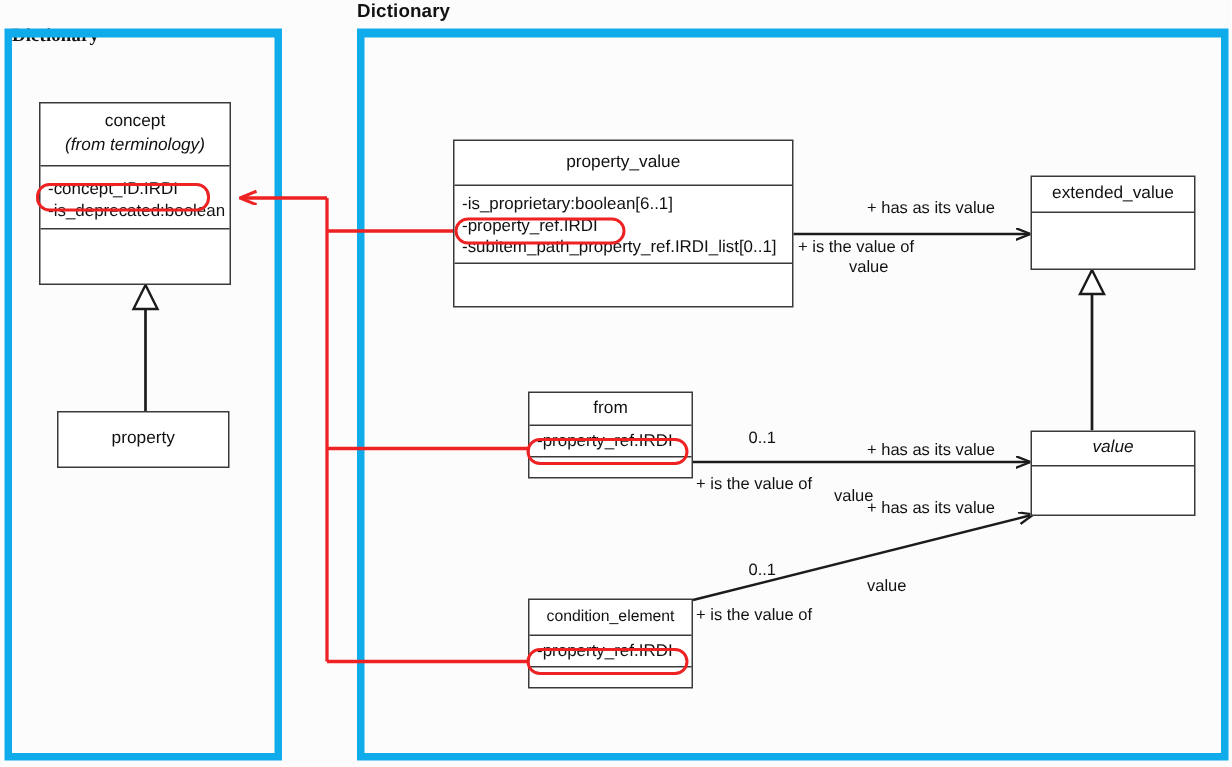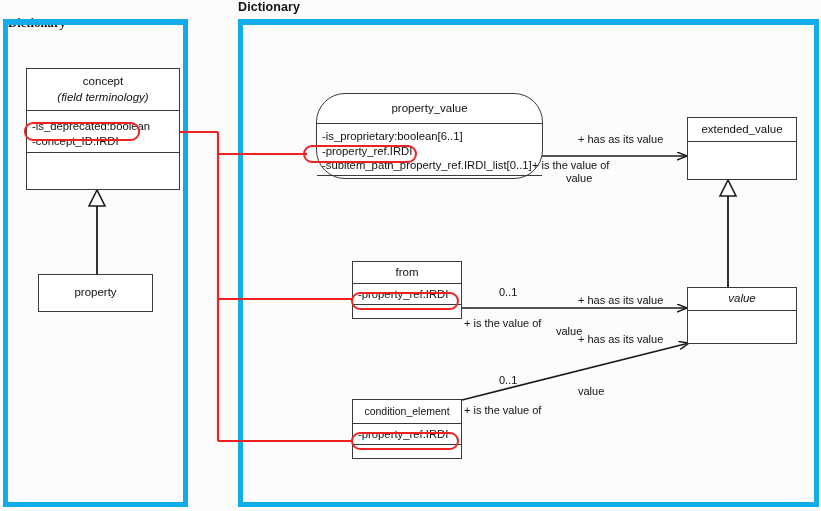--- a/index.html
+++ b/index.html
@@ -153,40 +153,40 @@
       <path d="M218,132 L161,132" marker-end="url(#redarrow)"></path>
 
       <line x1="218" y1="154" x2="307" y2="154"></line>
 
       <line x1="218" y1="299" x2="352" y2="299"></line>
 
       <line x1="218" y1="441" x2="352" y2="441"></line>
     </g>
   </svg>
 
-  <div class="umlbox" style="left:26px; top:68px; width:154px; height:122px;">
+  <div class="umlbox" style="left:26px; top:68px; width:128px; height:122px;">
     <div class="umlrow" style="height:42px;">
       <div class="cname">concept</div>
-      <div class="stereo">(field terminology)</div>
+      <div class="stereo">(from terminology)</div>
     </div>
     <div class="umlrow" style="height:42px; padding-top:4px;">
+      <div class="attr">-concept_ID.IRDI</div>
       <div class="attr">-is_deprecated:boolean</div>
-      <div class="attr">-concept_ID.IRDI</div>
     </div>
     <div class="umlrow" style="height:36px;"></div>
   </div>
   <div class="hlbox" style="left:24px; top:122px; width:116px; height:19px;"></div>
 
   <div class="umlbox" style="left:38px; top:274px; width:115px; height:38px;">
     <div class="umlrow" style="height:100%;">
       <div class="cname">property</div>
     </div>
   </div>
 
-  <div class="umlbox" style="left:316px; top:93px; width:227px; height:86px;border-radius:29px;">
+  <div class="umlbox" style="left:302px; top:93px; width:227px; height:112px;">
     <div class="umlrow" style="height:30px;">
       <div class="cname">property_value</div>
     </div>
     <div class="umlrow" style="height:52px; padding-top:3px;">
       <div class="attr">-is_proprietary:boolean[6..1]</div>
       <div class="attr">-property_ref.IRDI</div>
       <div class="attr">-subitem_path_property_ref.IRDI_list[0..1]</div>
     </div>
     <div class="umlrow" style="height:14px;"></div>
   </div>

